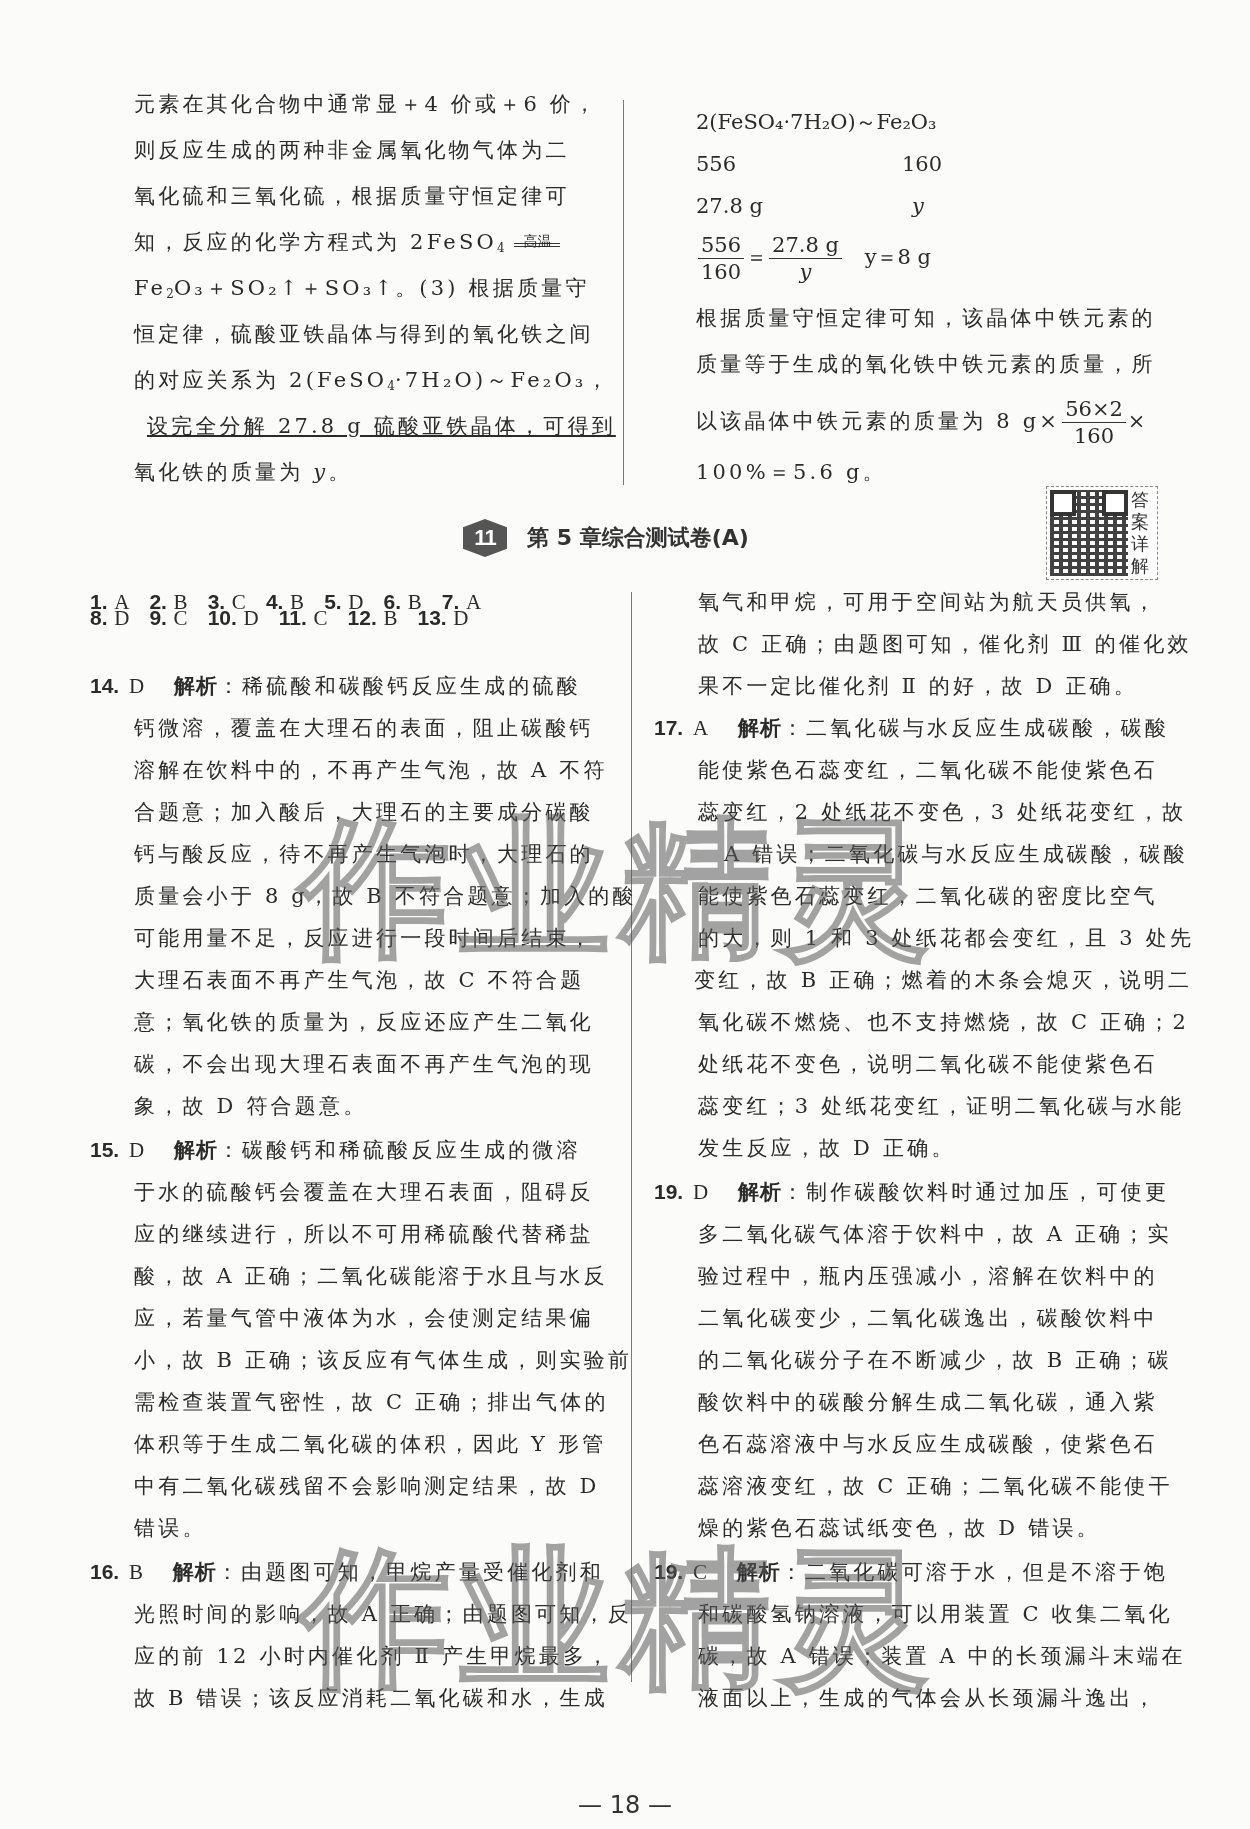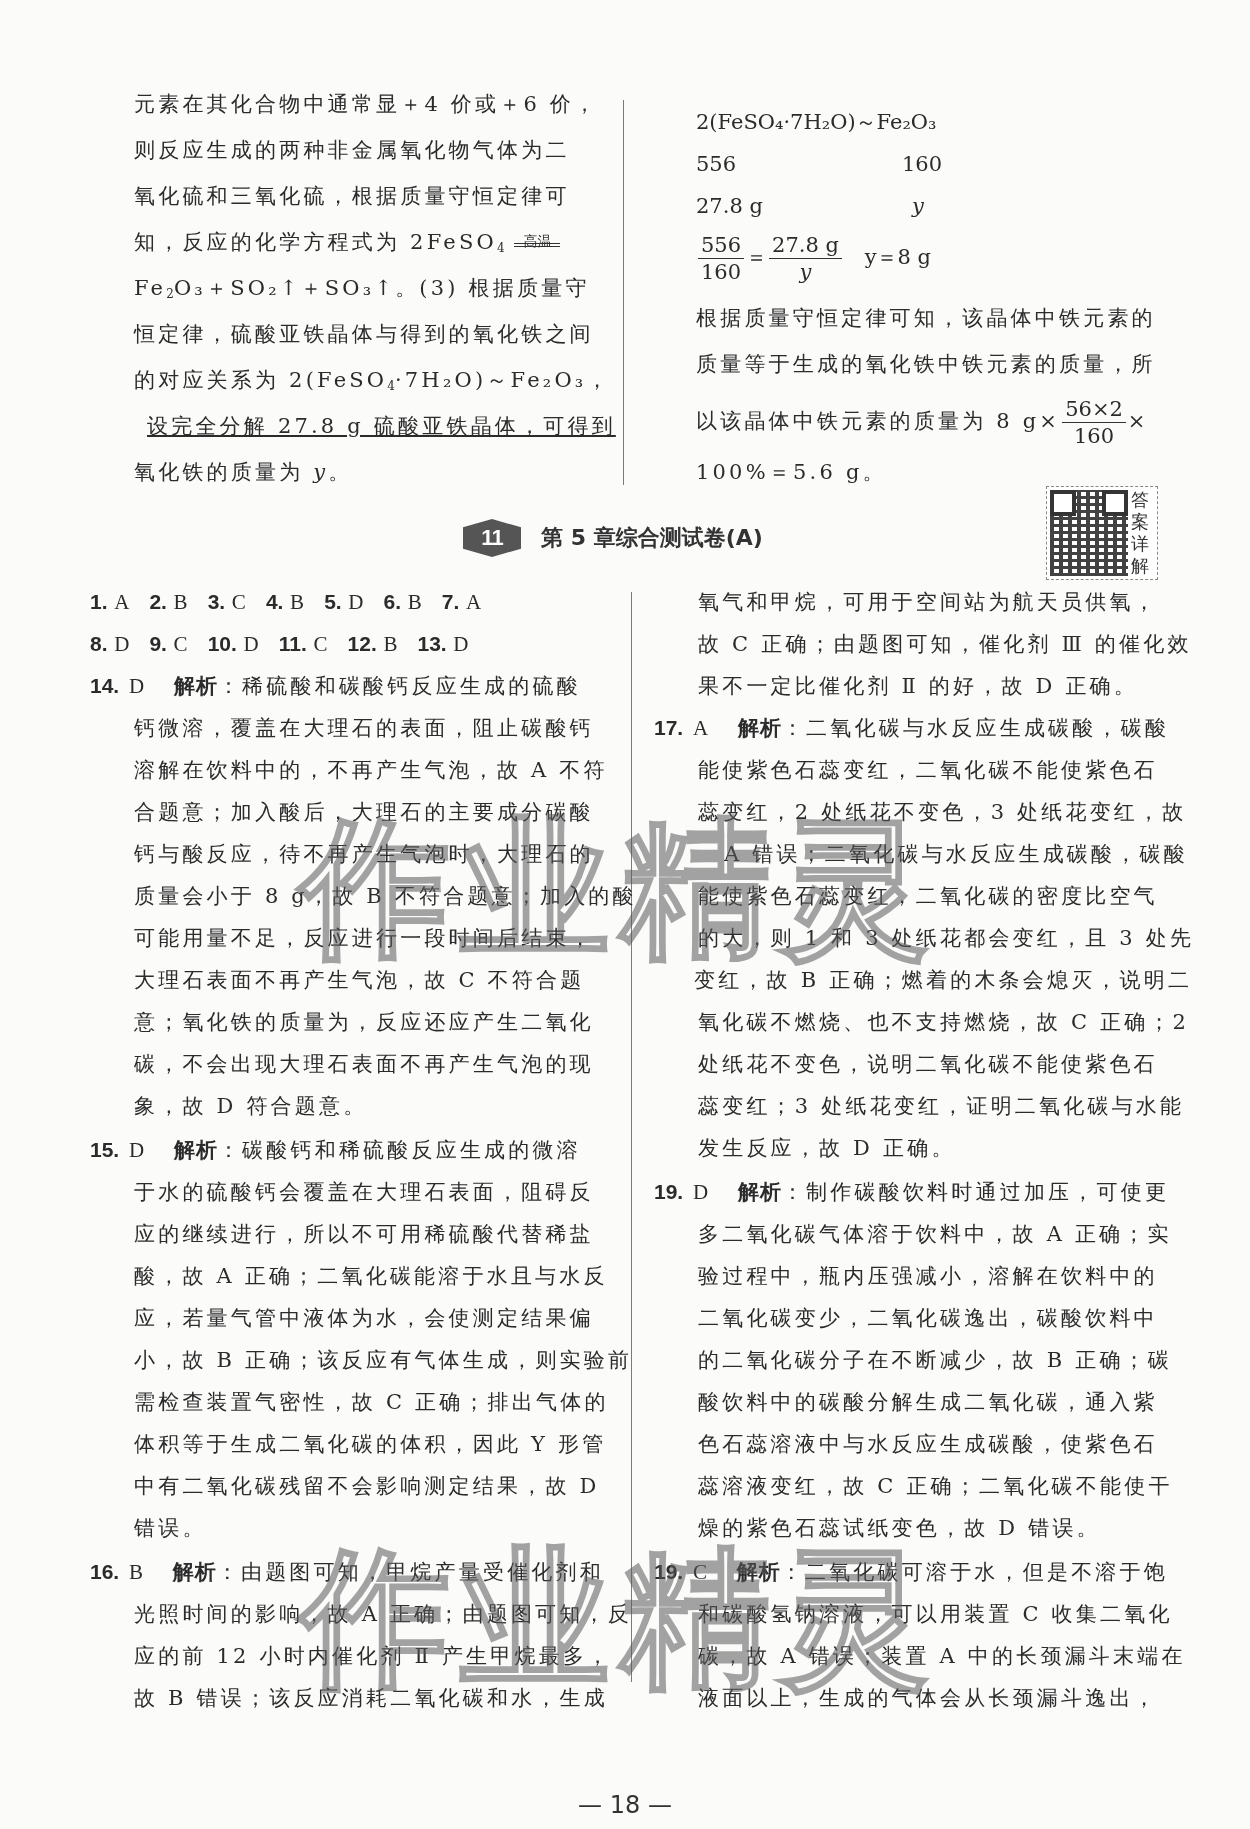--- a/index.html
+++ b/index.html
@@ -19,21 +19,21 @@
   .ans { font-family: "Liberation Serif", serif; letter-spacing: 0; }
   sub { font-size: 12px; vertical-align: -3px; letter-spacing: 0; }
   .frac { display: inline-block; vertical-align: middle; text-align: center; letter-spacing: 0; margin: 0 2px; }
   .frac .n { display: block; border-bottom: 1px solid #333; padding: 0 3px; line-height: 26px; }
   .frac .d { display: block; line-height: 26px; }
   .i { font-style: italic; }
   .heading {
     position: absolute; left: 463px; top: 518px; height: 40px; display: flex; align-items: center;
   }
   .badge {
-    width: 58px; height: 38px; background: #555; color: #fff;
+    width: 44px; height: 38px; background: #555; color: #fff;
     clip-path: polygon(50% 0, 100% 22%, 100% 78%, 50% 100%, 0 78%, 0 22%);
     display: flex; align-items: center; justify-content: center;
     font-family: "Liberation Sans", sans-serif; font-weight: bold; font-size: 22px; letter-spacing: -1px;
   }
   .heading-title {
     margin-left: 20px; font-family: "DejaVu Sans", sans-serif; font-weight: bold; font-size: 22px; color: #333;
   }
   .qr {
     position: absolute; left: 1046px; top: 486px; width: 110px; height: 92px;
     border: 1px dashed #888; display: flex; background: #fff;
@@ -126,21 +126,21 @@
 
   <div class="line" style="left:90px; top:588px; letter-spacing:0;">
     <span class="num">1.</span> <span class="ans">A</span>&nbsp;&nbsp;
     <span class="num">2.</span> <span class="ans">B</span>&nbsp;&nbsp;
     <span class="num">3.</span> <span class="ans">C</span>&nbsp;&nbsp;
     <span class="num">4.</span> <span class="ans">B</span>&nbsp;&nbsp;
     <span class="num">5.</span> <span class="ans">D</span>&nbsp;&nbsp;
     <span class="num">6.</span> <span class="ans">B</span>&nbsp;&nbsp;
     <span class="num">7.</span> <span class="ans">A</span>
   </div>
-  <div class="line" style="left:90px; top:630px; letter-spacing:0;">
+  <div class="line" style="left:90px; top:604px; letter-spacing:0;">
     <span class="num">8.</span> <span class="ans">D</span>&nbsp;&nbsp;
     <span class="num">9.</span> <span class="ans">C</span>&nbsp;&nbsp;
     <span class="num">10.</span> <span class="ans">D</span>&nbsp;&nbsp;
     <span class="num">11.</span> <span class="ans">C</span>&nbsp;&nbsp;
     <span class="num">12.</span> <span class="ans">B</span>&nbsp;&nbsp;
     <span class="num">13.</span> <span class="ans">D</span>
   </div>
 
   <div>
     <div class="line" style="left:90px; top:672px;">

